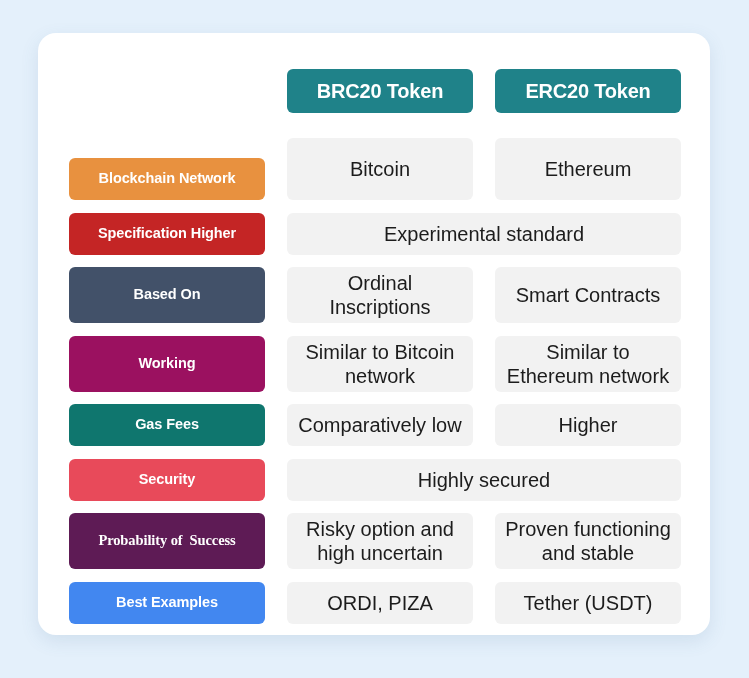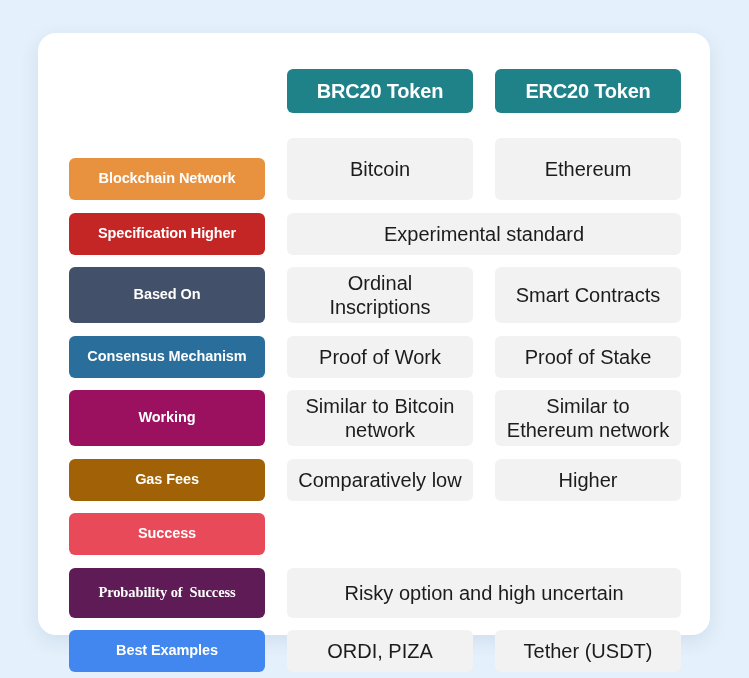--- a/index.html
+++ b/index.html
@@ -149,65 +149,60 @@
             <div class="cell label" style="background: rgb(66, 81, 105);">
               <span class="ws">Based On</span>
             </div>
             <div class="cell value">
               <span>Ordinal Inscriptions</span>
             </div>
             <div class="cell value">
               <span>Smart Contracts</span>
             </div>
           </div>
-          <div class="row">
-            <div class="cell label" style="background: rgb(42, 111, 155);">
-              <span class="ws">Consensus Mechanism</span>
-            </div>
-            <div class="cell value">
-              <span>Proof of Work</span>
-            </div>
-            <div class="cell value">
-              <span>Proof of Stake</span>
-            </div>
-          </div>
           <div class="row tall">
             <div class="cell label" style="background: rgb(155, 17, 96);">
               <span class="ws">Working</span>
             </div>
             <div class="cell value">
               <span>Similar to Bitcoin network</span>
             </div>
             <div class="cell value">
               <span>Similar to Ethereum network</span>
             </div>
           </div>
           <div class="row">
-            <div class="cell label" style="background: #a16207;">
+            <div class="cell label" style="background: #0f766e;">
               <span class="ws">Gas Fees</span>
             </div>
             <div class="cell value">
               <span>Comparatively low</span>
             </div>
             <div class="cell value">
               <span>Higher</span>
             </div>
           </div>
           <div class="row">
             <div class="cell label" style="background: rgb(232, 74, 90);">
-              <span class="ws">Success</span>
+              <span class="ws">Security</span>
+            </div>
+            <div class="cell value">
+              <span>Highly secured</span>
             </div>
           </div>
           <div class="row tall">
             <div class="cell label" style="background: rgb(94, 27, 85); font-family: Liberation Serif, serif;">
               <span class="ws">Probability of  Success</span>
             </div>
             <div class="cell value">
               <span>Risky option and high uncertain</span>
             </div>
+            <div class="cell value">
+              <span>Proven functioning and stable</span>
+            </div>
           </div>
           <div class="row">
             <div class="cell label" style="background: rgb(66, 135, 240);">
               <span class="ws">Best Examples</span>
             </div>
             <div class="cell value">
               <span>ORDI, PIZA</span>
             </div>
             <div class="cell value">
               <span>Tether (USDT)</span>

